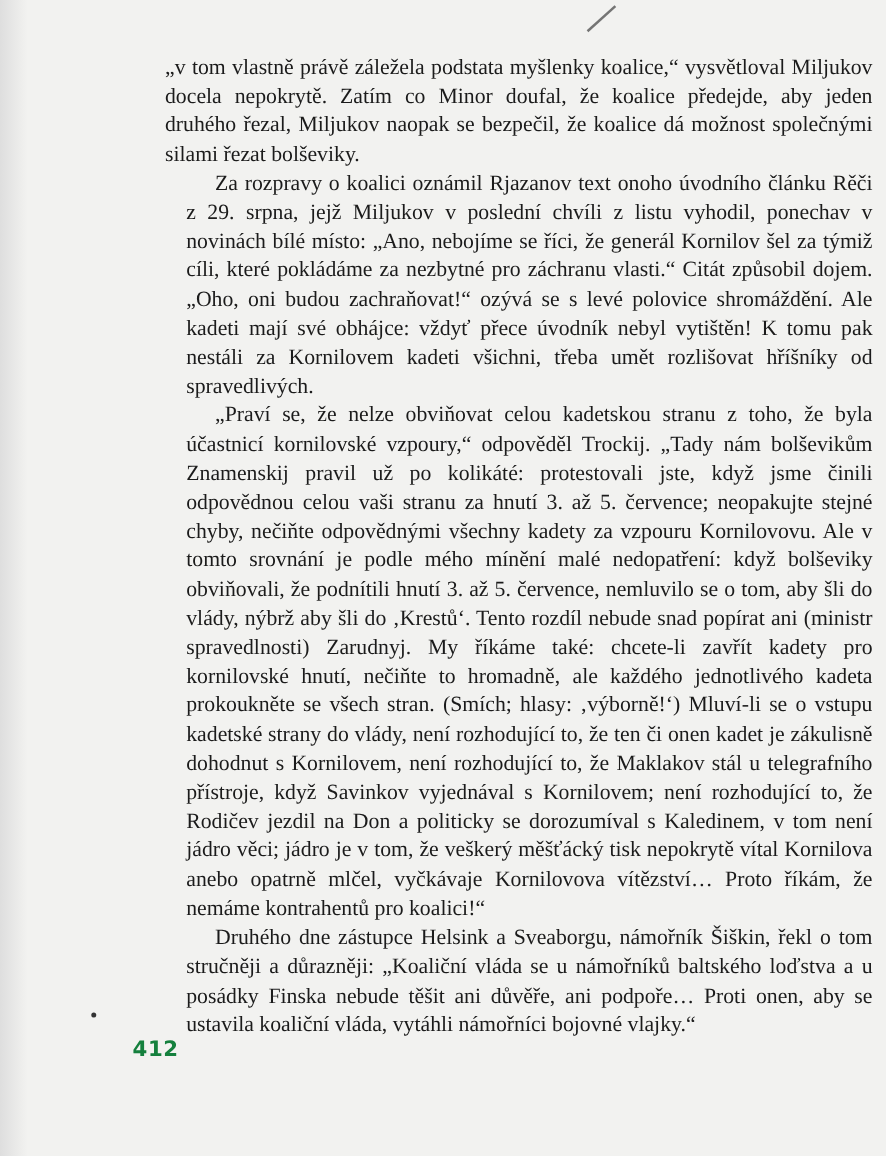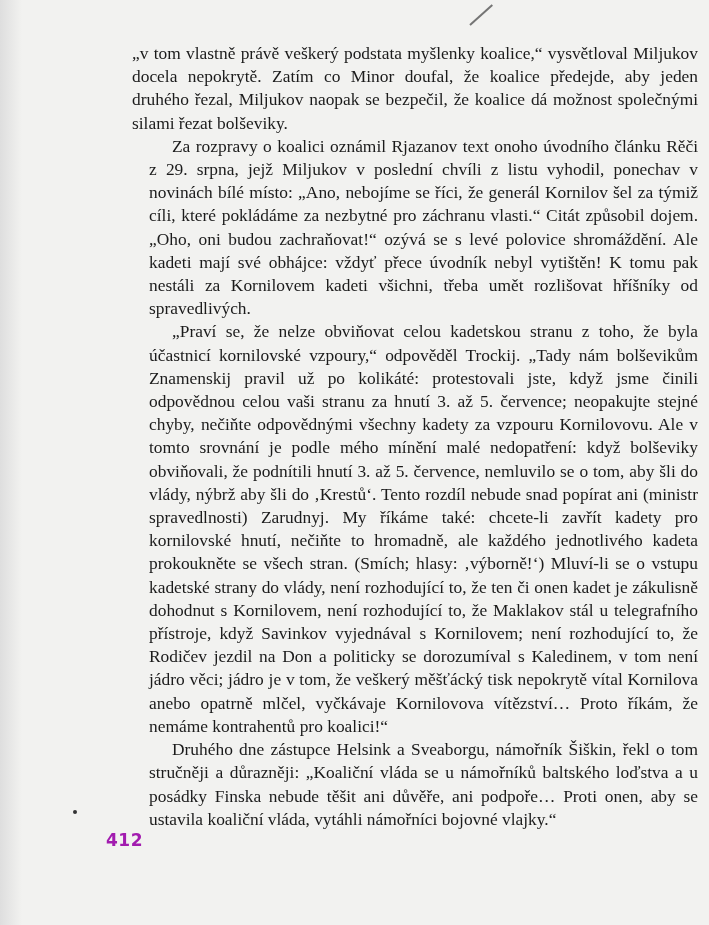--- a/index.html
+++ b/index.html
@@ -59,30 +59,30 @@
       background: #333;
     }
     .page-number {
       position: absolute;
       left: 106px;
       top: 830px;
       font-family: "DejaVu Sans", sans-serif;
       font-weight: bold;
       font-size: 17px;
       letter-spacing: 0.5px;
-      color: #a21caf;
+      color: #15803d;
     }
   </style>
 </head>
 <body>
 
 <div class="page-shade"></div>
 <div class="pen-mark"></div>
 
 <div class="text-block">
-  <p class="para">„v tom vlastně právě veškerý podstata myšlenky koalice,“ vysvětloval Miljukov docela nepokrytě. Zatím co Minor doufal, že koalice předejde, aby jeden druhého řezal, Miljukov naopak se bezpečil, že koalice dá možnost společnými silami řezat bolševiky.</p>
+  <p class="para">„v tom vlastně právě záležela podstata myšlenky koalice,“ vysvětloval Miljukov docela nepokrytě. Zatím co Minor doufal, že koalice předejde, aby jeden druhého řezal, Miljukov naopak se bezpečil, že koalice dá možnost společnými silami řezat bolševiky.</p>
   <p class="para indent">Za rozpravy o koalici oznámil Rjazanov text onoho úvodního článku Rěči z 29. srpna, jejž Miljukov v poslední chvíli z listu vyhodil, ponechav v novinách bílé místo: „Ano, nebojíme se říci, že generál Kornilov šel za týmiž cíli, které pokládáme za nezbytné pro záchranu vlasti.“ Citát způsobil dojem. „Oho, oni budou zachraňovat!“ ozývá se s levé polovice shromáždění. Ale kadeti mají své obhájce: vždyť přece úvodník nebyl vytištěn! K tomu pak nestáli za Kornilovem kadeti všichni, třeba umět rozlišovat hříšníky od spravedlivých.</p>
   <p class="para indent">„Praví se, že nelze obviňovat celou kadetskou stranu z toho, že byla účastnicí kornilovské vzpoury,“ odpověděl Trockij. „Tady nám bolševikům Znamenskij pravil už po kolikáté: protestovali jste, když jsme činili odpovědnou celou vaši stranu za hnutí 3. až 5. července; neopakujte stejné chyby, nečiňte odpovědnými všechny kadety za vzpouru Kornilovovu. Ale v tomto srovnání je podle mého mínění malé nedopatření: když bolševiky obviňovali, že podnítili hnutí 3. až 5. července, nemluvilo se o tom, aby šli do vlády, nýbrž aby šli do ‚Krestů‘. Tento rozdíl nebude snad popírat ani (ministr spravedlnosti) Zarudnyj. My říkáme také: chcete-li zavřít kadety pro kornilovské hnutí, nečiňte to hromadně, ale každého jednotlivého kadeta prokoukněte se všech stran. (Smích; hlasy: ‚výborně!‘) Mluví-li se o vstupu kadetské strany do vlády, není rozhodující to, že ten či onen kadet je zákulisně dohodnut s Kornilovem, není rozhodující to, že Maklakov stál u telegrafního přístroje, když Savinkov vyjednával s Kornilovem; není rozhodující to, že Rodičev jezdil na Don a politicky se dorozumíval s Kaledinem, v tom není jádro věci; jádro je v tom, že veškerý měšťácký tisk nepokrytě vítal Kornilova anebo opatrně mlčel, vyčkávaje Kornilovova vítězství… Proto říkám, že nemáme kontrahentů pro koalici!“</p>
   <p class="para indent">Druhého dne zástupce Helsink a Sveaborgu, námořník Šiškin, řekl o tom stručněji a důrazněji: „Koaliční vláda se u námořníků baltského loďstva a u posádky Finska nebude těšit ani důvěře, ani podpoře… Proti onen, aby se ustavila koaliční vláda, vytáhli námořníci bojovné vlajky.“</p>
 </div>
 
 <div class="speck"></div>
 <div class="page-number">412</div>
 
 </body></html>

